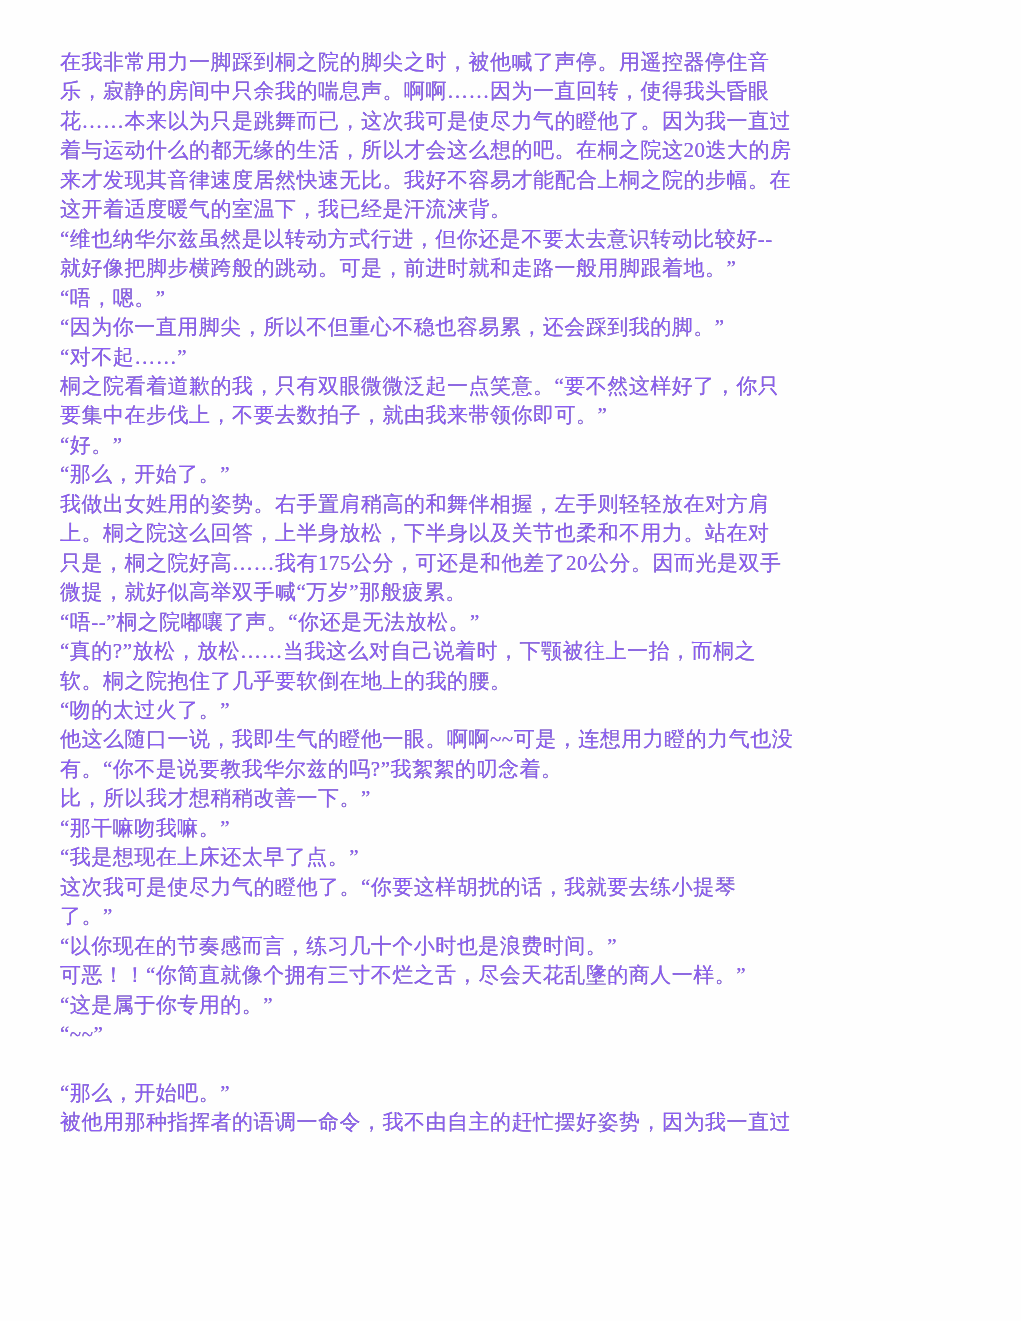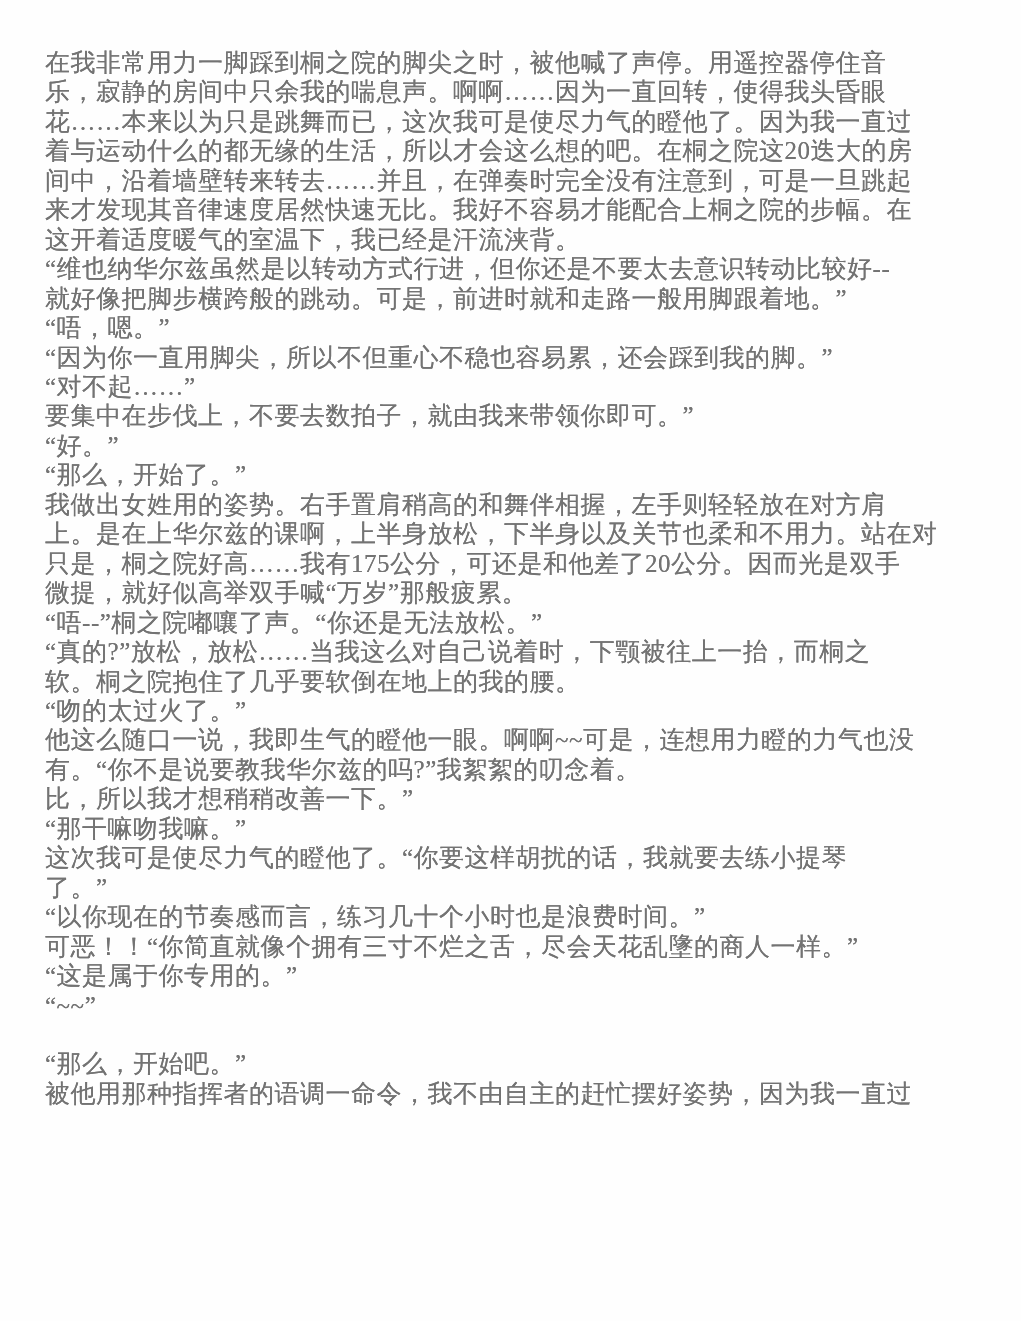--- a/index.html
+++ b/index.html
@@ -10,66 +10,67 @@
   .page {
     position: relative;
     width: 1021px;
     height: 1321px;
     background: #fefefe;
     overflow: hidden;
     font-family: "Liberation Serif", "DejaVu Serif", serif;
   }
   .text-block {
     position: absolute;
-    left: 45px;
+    left: 60px;
     top: 48px;
     width: 910px;
-    font-size: 25px;
+    font-size: 21px;
     line-height: 29.45px;
     letter-spacing: 0.5px;
-    color: #737373;
+    color: #8b5cf6;
     text-shadow: 0 0 0.6px rgba(20,20,20,0.55);
   }
   .text-line {
     white-space: pre-wrap;
     min-height: 29.45px;
   }
 </style>
 </head>
 <body>
 
 <div class="page">
   <div class="text-block">
       <div class="text-line">在我非常用力一脚踩到桐之院的脚尖之时，被他喊了声停。用遥控器停住音</div>
       <div class="text-line">乐，寂静的房间中只余我的喘息声。啊啊……因为一直回转，使得我头昏眼</div>
       <div class="text-line">花……本来以为只是跳舞而已，这次我可是使尽力气的瞪他了。因为我一直过</div>
       <div class="text-line">着与运动什么的都无缘的生活，所以才会这么想的吧。在桐之院这20迭大的房</div>
-      <div class="text-line">间中，沿着墙壁转来转去……并且，在弹奏时完全没有注意到，可是一旦跳起</div>
       <div class="text-line">来才发现其音律速度居然快速无比。我好不容易才能配合上桐之院的步幅。在</div>
       <div class="text-line">这开着适度暖气的室温下，我已经是汗流浃背。</div>
       <div class="text-line">“维也纳华尔兹虽然是以转动方式行进，但你还是不要太去意识转动比较好--</div>
       <div class="text-line">就好像把脚步横跨般的跳动。可是，前进时就和走路一般用脚跟着地。”</div>
       <div class="text-line">“唔，嗯。”</div>
       <div class="text-line">“因为你一直用脚尖，所以不但重心不稳也容易累，还会踩到我的脚。”</div>
       <div class="text-line">“对不起……”</div>
+      <div class="text-line">桐之院看着道歉的我，只有双眼微微泛起一点笑意。“要不然这样好了，你只</div>
       <div class="text-line">要集中在步伐上，不要去数拍子，就由我来带领你即可。”</div>
       <div class="text-line">“好。”</div>
       <div class="text-line">“那么，开始了。”</div>
       <div class="text-line">我做出女姓用的姿势。右手置肩稍高的和舞伴相握，左手则轻轻放在对方肩</div>
-      <div class="text-line">上。是在上华尔兹的课啊，上半身放松，下半身以及关节也柔和不用力。站在对</div>
+      <div class="text-line">上。桐之院这么回答，上半身放松，下半身以及关节也柔和不用力。站在对</div>
       <div class="text-line">只是，桐之院好高……我有175公分，可还是和他差了20公分。因而光是双手</div>
       <div class="text-line">微提，就好似高举双手喊“万岁”那般疲累。</div>
       <div class="text-line">“唔--”桐之院嘟嚷了声。“你还是无法放松。”</div>
       <div class="text-line">“真的?”放松，放松……当我这么对自己说着时，下颚被往上一抬，而桐之</div>
       <div class="text-line">软。桐之院抱住了几乎要软倒在地上的我的腰。</div>
       <div class="text-line">“吻的太过火了。”</div>
       <div class="text-line">他这么随口一说，我即生气的瞪他一眼。啊啊~~可是，连想用力瞪的力气也没</div>
       <div class="text-line">有。“你不是说要教我华尔兹的吗?”我絮絮的叨念着。</div>
       <div class="text-line">比，所以我才想稍稍改善一下。”</div>
       <div class="text-line">“那干嘛吻我嘛。”</div>
+      <div class="text-line">“我是想现在上床还太早了点。”</div>
       <div class="text-line">这次我可是使尽力气的瞪他了。“你要这样胡扰的话，我就要去练小提琴</div>
       <div class="text-line">了。”</div>
       <div class="text-line">“以你现在的节奏感而言，练习几十个小时也是浪费时间。”</div>
       <div class="text-line">可恶！！“你简直就像个拥有三寸不烂之舌，尽会天花乱墬的商人一样。”</div>
       <div class="text-line">“这是属于你专用的。”</div>
       <div class="text-line">“~~”</div>
       <div class="text-line">&nbsp;</div>
       <div class="text-line">“那么，开始吧。”</div>
       <div class="text-line">被他用那种指挥者的语调一命令，我不由自主的赶忙摆好姿势，因为我一直过</div>
     </div>

